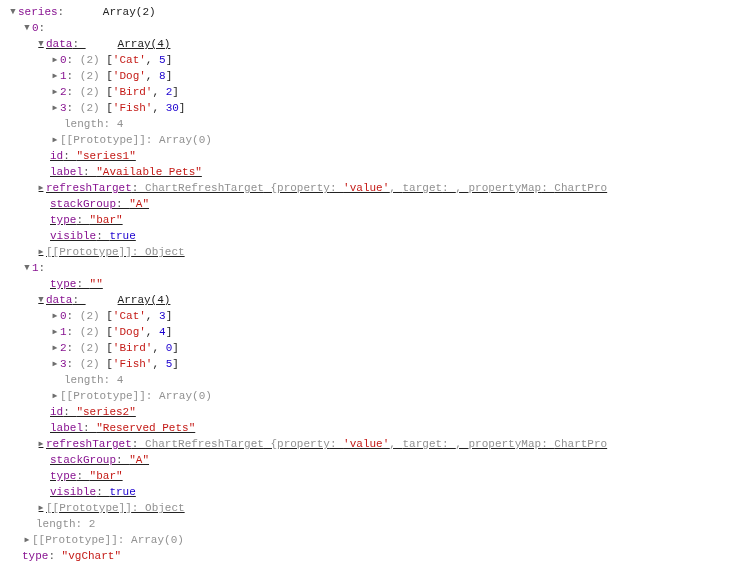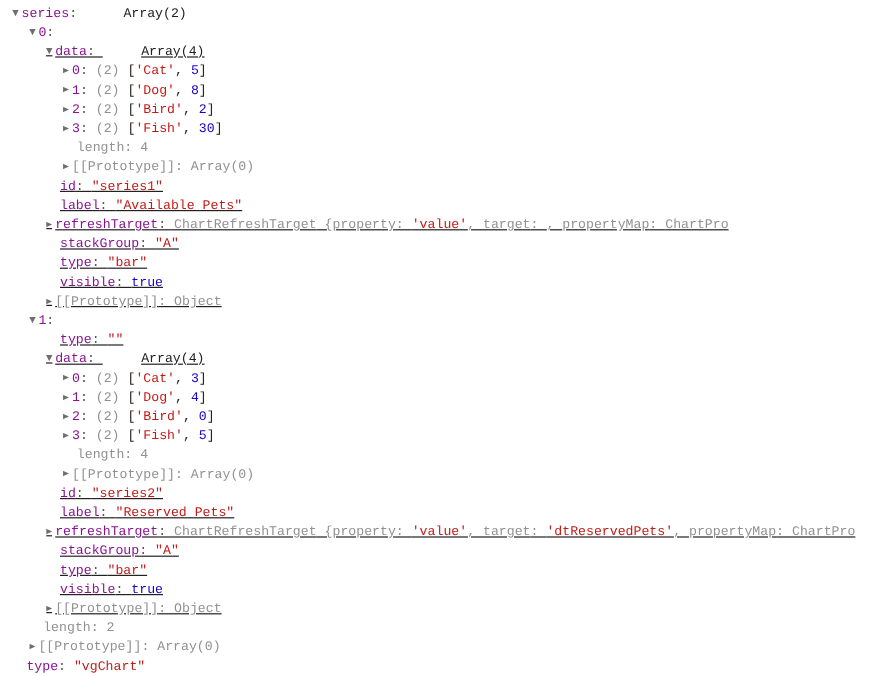--- a/index.html
+++ b/index.html
@@ -294,21 +294,20 @@
       <span class="key">refreshTarget</span>
       <span class="colon">:&nbsp;</span>
       <span class="faint">ChartRefreshTarget</span>
       <span class="faint">&nbsp;{</span>
       <span class="faint">property</span>
       <span class="faint">:&nbsp;</span>
       <span class="str">'value'</span>
       <span class="faint">,&nbsp;</span>
       <span class="faint">target</span>
       <span class="faint">:&nbsp;</span>
-      <span class="str">'dtReservedPets'</span>
       <span class="faint">,&nbsp;</span>
       <span class="faint">propertyMap</span>
       <span class="faint">:&nbsp;</span>
       <span class="faint">ChartPro</span>
     </div>
     <div class="row i2">
       <span class="arrow none"></span>
       <span class="sp" style="width:4px"></span>
       <span class="key">stackGroup</span>
       <span class="colon">:&nbsp;</span>

